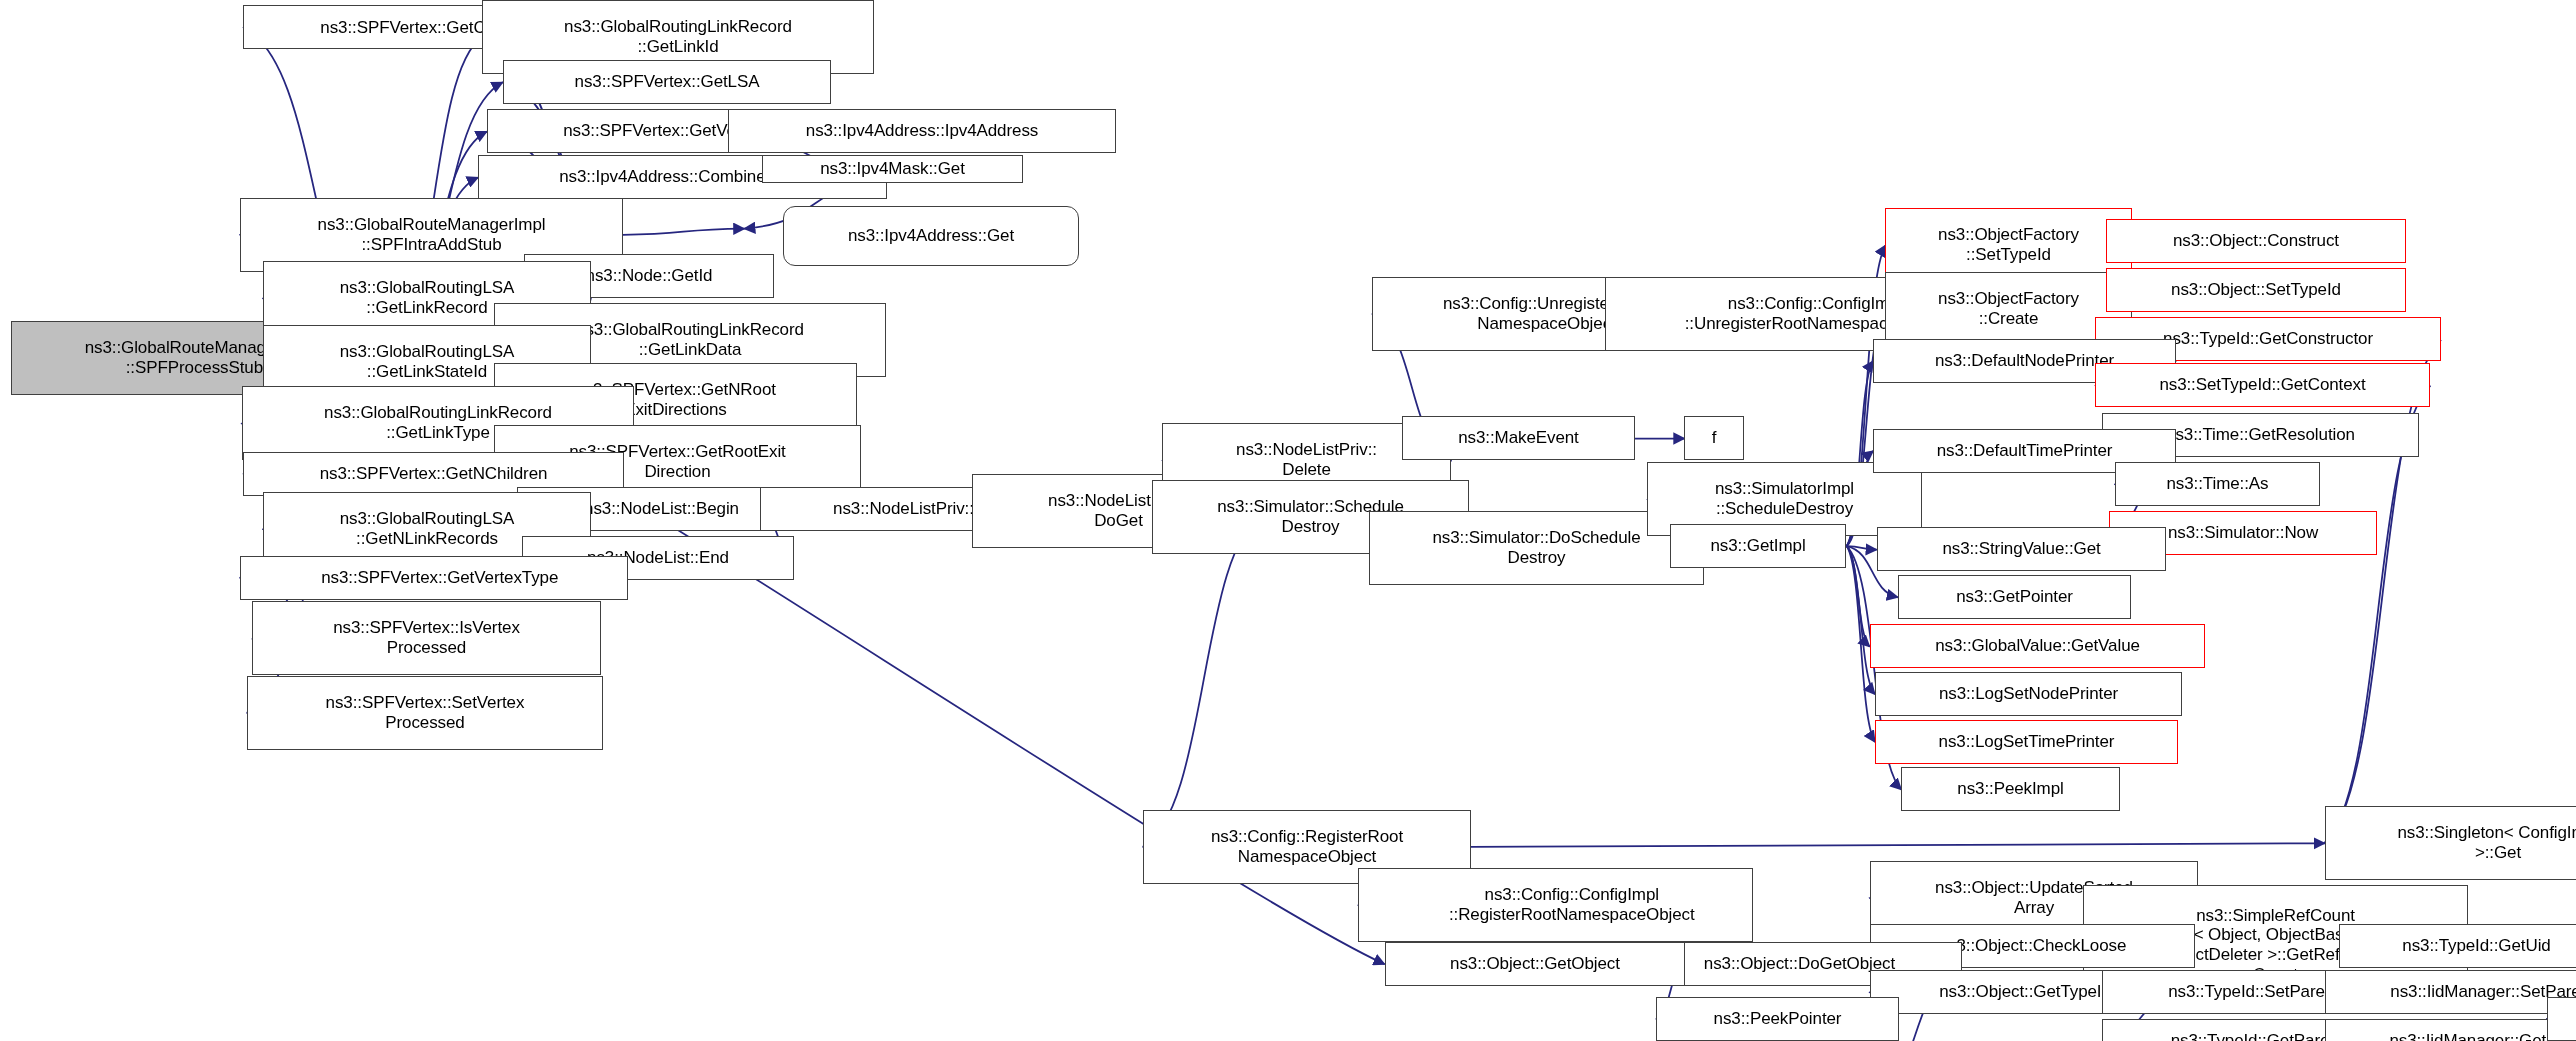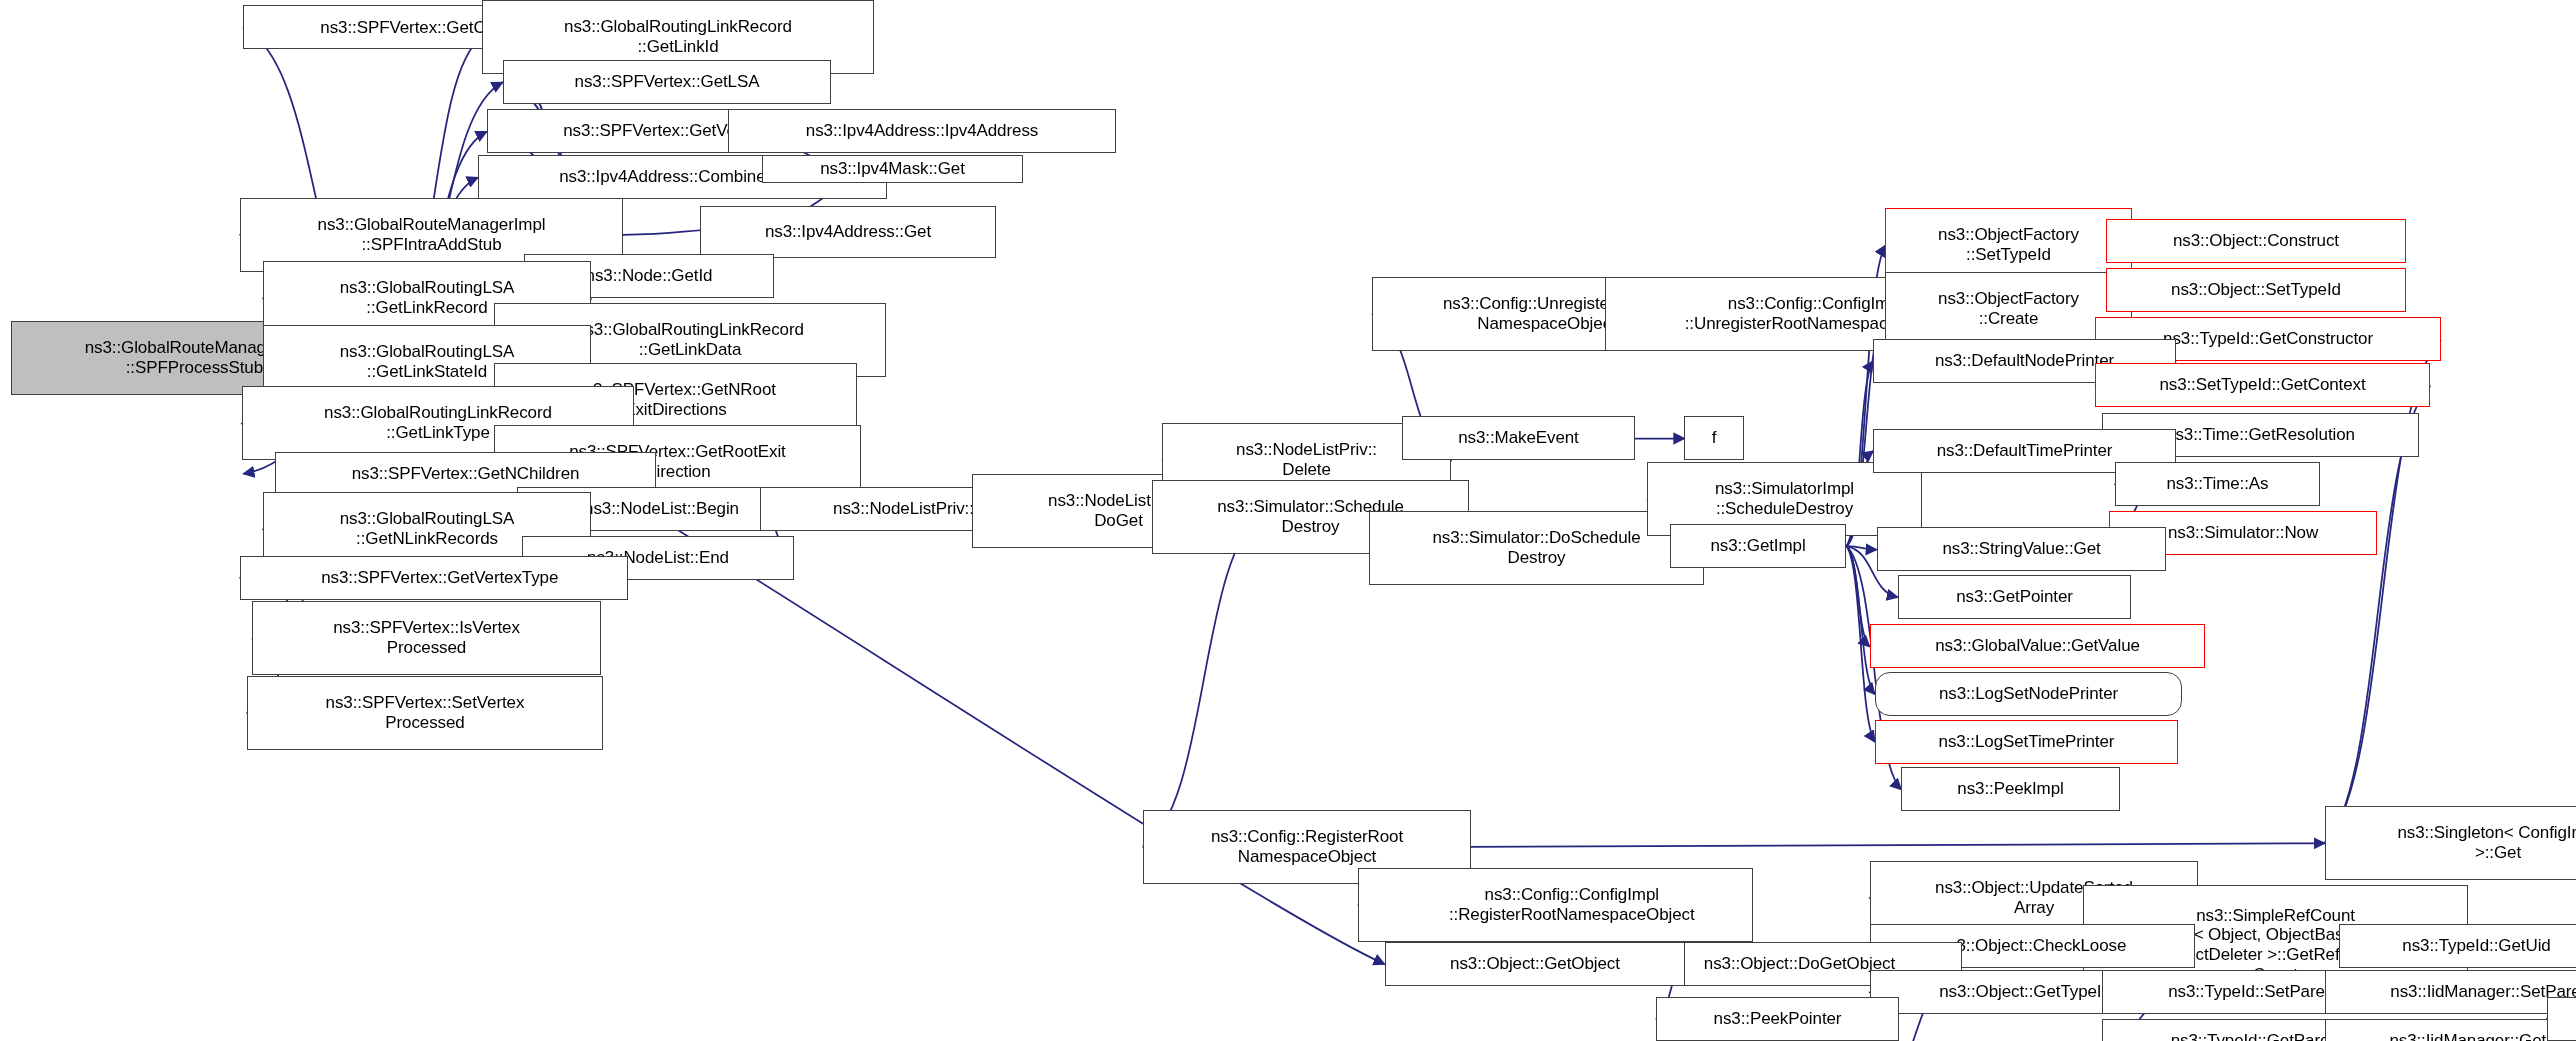--- a/index.html
+++ b/index.html
@@ -144,35 +144,35 @@
       <div class="node" style="left: 243px; top: 5.3px; width: 346px; height: 44px;">ns3::SPFVertex::GetChild</div>
       <div class="node" style="left: 482px; top: 0px; width: 392px; height: 74px;">ns3::GlobalRoutingLinkRecord
 ::GetLinkId</div>
       <div class="node" style="left: 503px; top: 60px; width: 328px; height: 44px;">ns3::SPFVertex::GetLSA</div>
       <div class="node" style="left: 487px; top: 109px; width: 367px; height: 44px;">ns3::SPFVertex::GetVertexId</div>
       <div class="node" style="left: 728px; top: 109px; width: 388px; height: 44px;">ns3::Ipv4Address::Ipv4Address</div>
       <div class="node" style="left: 478px; top: 155px; width: 409px; height: 44px;">ns3::Ipv4Address::CombineMask</div>
       <div class="node" style="left: 762px; top: 155px; width: 261px; height: 28px;">ns3::Ipv4Mask::Get</div>
       <div class="node" style="left: 240px; top: 198px; width: 383px; height: 74px;">ns3::GlobalRouteManagerImpl
 ::SPFIntraAddStub</div>
-      <div class="node" style="left: 700px; top: 206px; width: 296px; height: 52px;">ns3::Ipv4Address::Get</div>
+      <div class="node" style="left: 783px; top: 206px; width: 296px; height: 60px; border-radius: 12px;">ns3::Ipv4Address::Get</div>
       <div class="node" style="left: 524px; top: 254px; width: 250px; height: 44px;">ns3::Node::GetId</div>
       <div class="node" style="left: 263px; top: 261px; width: 328px; height: 74px;">ns3::GlobalRoutingLSA
 ::GetLinkRecord</div>
       <div class="node" style="left: 494px; top: 303px; width: 392px; height: 74px;">ns3::GlobalRoutingLinkRecord
 ::GetLinkData</div>
       <div class="node" style="left: 263px; top: 325px; width: 328px; height: 74px;">ns3::GlobalRoutingLSA
 ::GetLinkStateId</div>
       <div class="node" style="left: 494px; top: 363px; width: 363px; height: 74px;">ns3::SPFVertex::GetNRoot
 ExitDirections</div>
       <div class="node" style="left: 242px; top: 386px; width: 392px; height: 74px;">ns3::GlobalRoutingLinkRecord
 ::GetLinkType</div>
       <div class="node" style="left: 494px; top: 425px; width: 367px; height: 74px;">ns3::SPFVertex::GetRootExit
 Direction</div>
-      <div class="node" style="left: 243px; top: 452px; width: 381px; height: 44px; margin-left: 32px;">ns3::SPFVertex::GetNChildren</div>
+      <div class="node" style="left: 243px; top: 452px; width: 381px; height: 44px;">ns3::SPFVertex::GetNChildren</div>
       <div class="node" style="left: 517px; top: 487px; width: 289px; height: 44px;">ns3::NodeList::Begin</div>
       <div class="node" style="left: 263px; top: 492px; width: 328px; height: 74px;">ns3::GlobalRoutingLSA
 ::GetNLinkRecords</div>
       <div class="node" style="left: 522px; top: 536px; width: 272px; height: 44px;">ns3::NodeList::End</div>
       <div class="node" style="left: 240px; top: 556px; width: 388px; height: 44px; padding-left: 15px;">ns3::SPFVertex::GetVertexType</div>
       <div class="node" style="left: 252px; top: 601px; width: 349px; height: 74px;">ns3::SPFVertex::IsVertex
 Processed</div>
       <div class="node" style="left: 247px; top: 676px; width: 356px; height: 74px;">ns3::SPFVertex::SetVertex
 Processed</div>
       <div class="node" style="left: 760px; top: 487px; width: 314px; height: 44px;">ns3::NodeListPriv::Get</div>
@@ -202,21 +202,21 @@
       <div class="node red" style="left: 2095px; top: 317px; width: 346px; height: 44px;">ns3::TypeId::GetConstructor</div>
       <div class="node" style="left: 1873px; top: 339px; width: 303px; height: 44px;">ns3::DefaultNodePrinter</div>
       <div class="node red" style="left: 2095px; top: 363px; width: 335px; height: 44px;">ns3::SetTypeId::GetContext</div>
       <div class="node" style="left: 2102px; top: 413px; width: 317px; height: 44px;">ns3::Time::GetResolution</div>
       <div class="node" style="left: 1873px; top: 429px; width: 303px; height: 44px;">ns3::DefaultTimePrinter</div>
       <div class="node" style="left: 2115px; top: 462px; width: 205px; height: 44px;">ns3::Time::As</div>
       <div class="node red" style="left: 2109px; top: 511px; width: 268px; height: 44px;">ns3::Simulator::Now</div>
       <div class="node" style="left: 1877px; top: 527px; width: 289px; height: 44px;">ns3::StringValue::Get</div>
       <div class="node" style="left: 1898px; top: 575px; width: 233px; height: 44px;">ns3::GetPointer</div>
       <div class="node red" style="left: 1870px; top: 624px; width: 335px; height: 44px;">ns3::GlobalValue::GetValue</div>
-      <div class="node" style="left: 1875px; top: 672px; width: 307px; height: 44px; border-radius: 15px;">ns3::LogSetNodePrinter</div>
+      <div class="node" style="left: 1875px; top: 672px; width: 307px; height: 44px;">ns3::LogSetNodePrinter</div>
       <div class="node red" style="left: 1875px; top: 720px; width: 303px; height: 44px;">ns3::LogSetTimePrinter</div>
       <div class="node" style="left: 1901px; top: 767px; width: 219px; height: 44px;">ns3::PeekImpl</div>
       <div class="node" style="left: 2325px; top: 806px; width: 346px; height: 74px;">ns3::Singleton&lt; ConfigImpl
 &gt;::Get</div>
       <div class="node" style="left: 1143px; top: 810px; width: 328px; height: 74px;">ns3::Config::RegisterRoot
 NamespaceObject</div>
       <div class="node" style="left: 1358px; top: 868px; width: 395px; height: 74px; padding-left: 36px;">ns3::Config::ConfigImpl
 ::RegisterRootNamespaceObject</div>
       <div class="node" style="left: 1870px; top: 861px; width: 328px; height: 74px;">ns3::Object::UpdateSorted
 Array</div>

